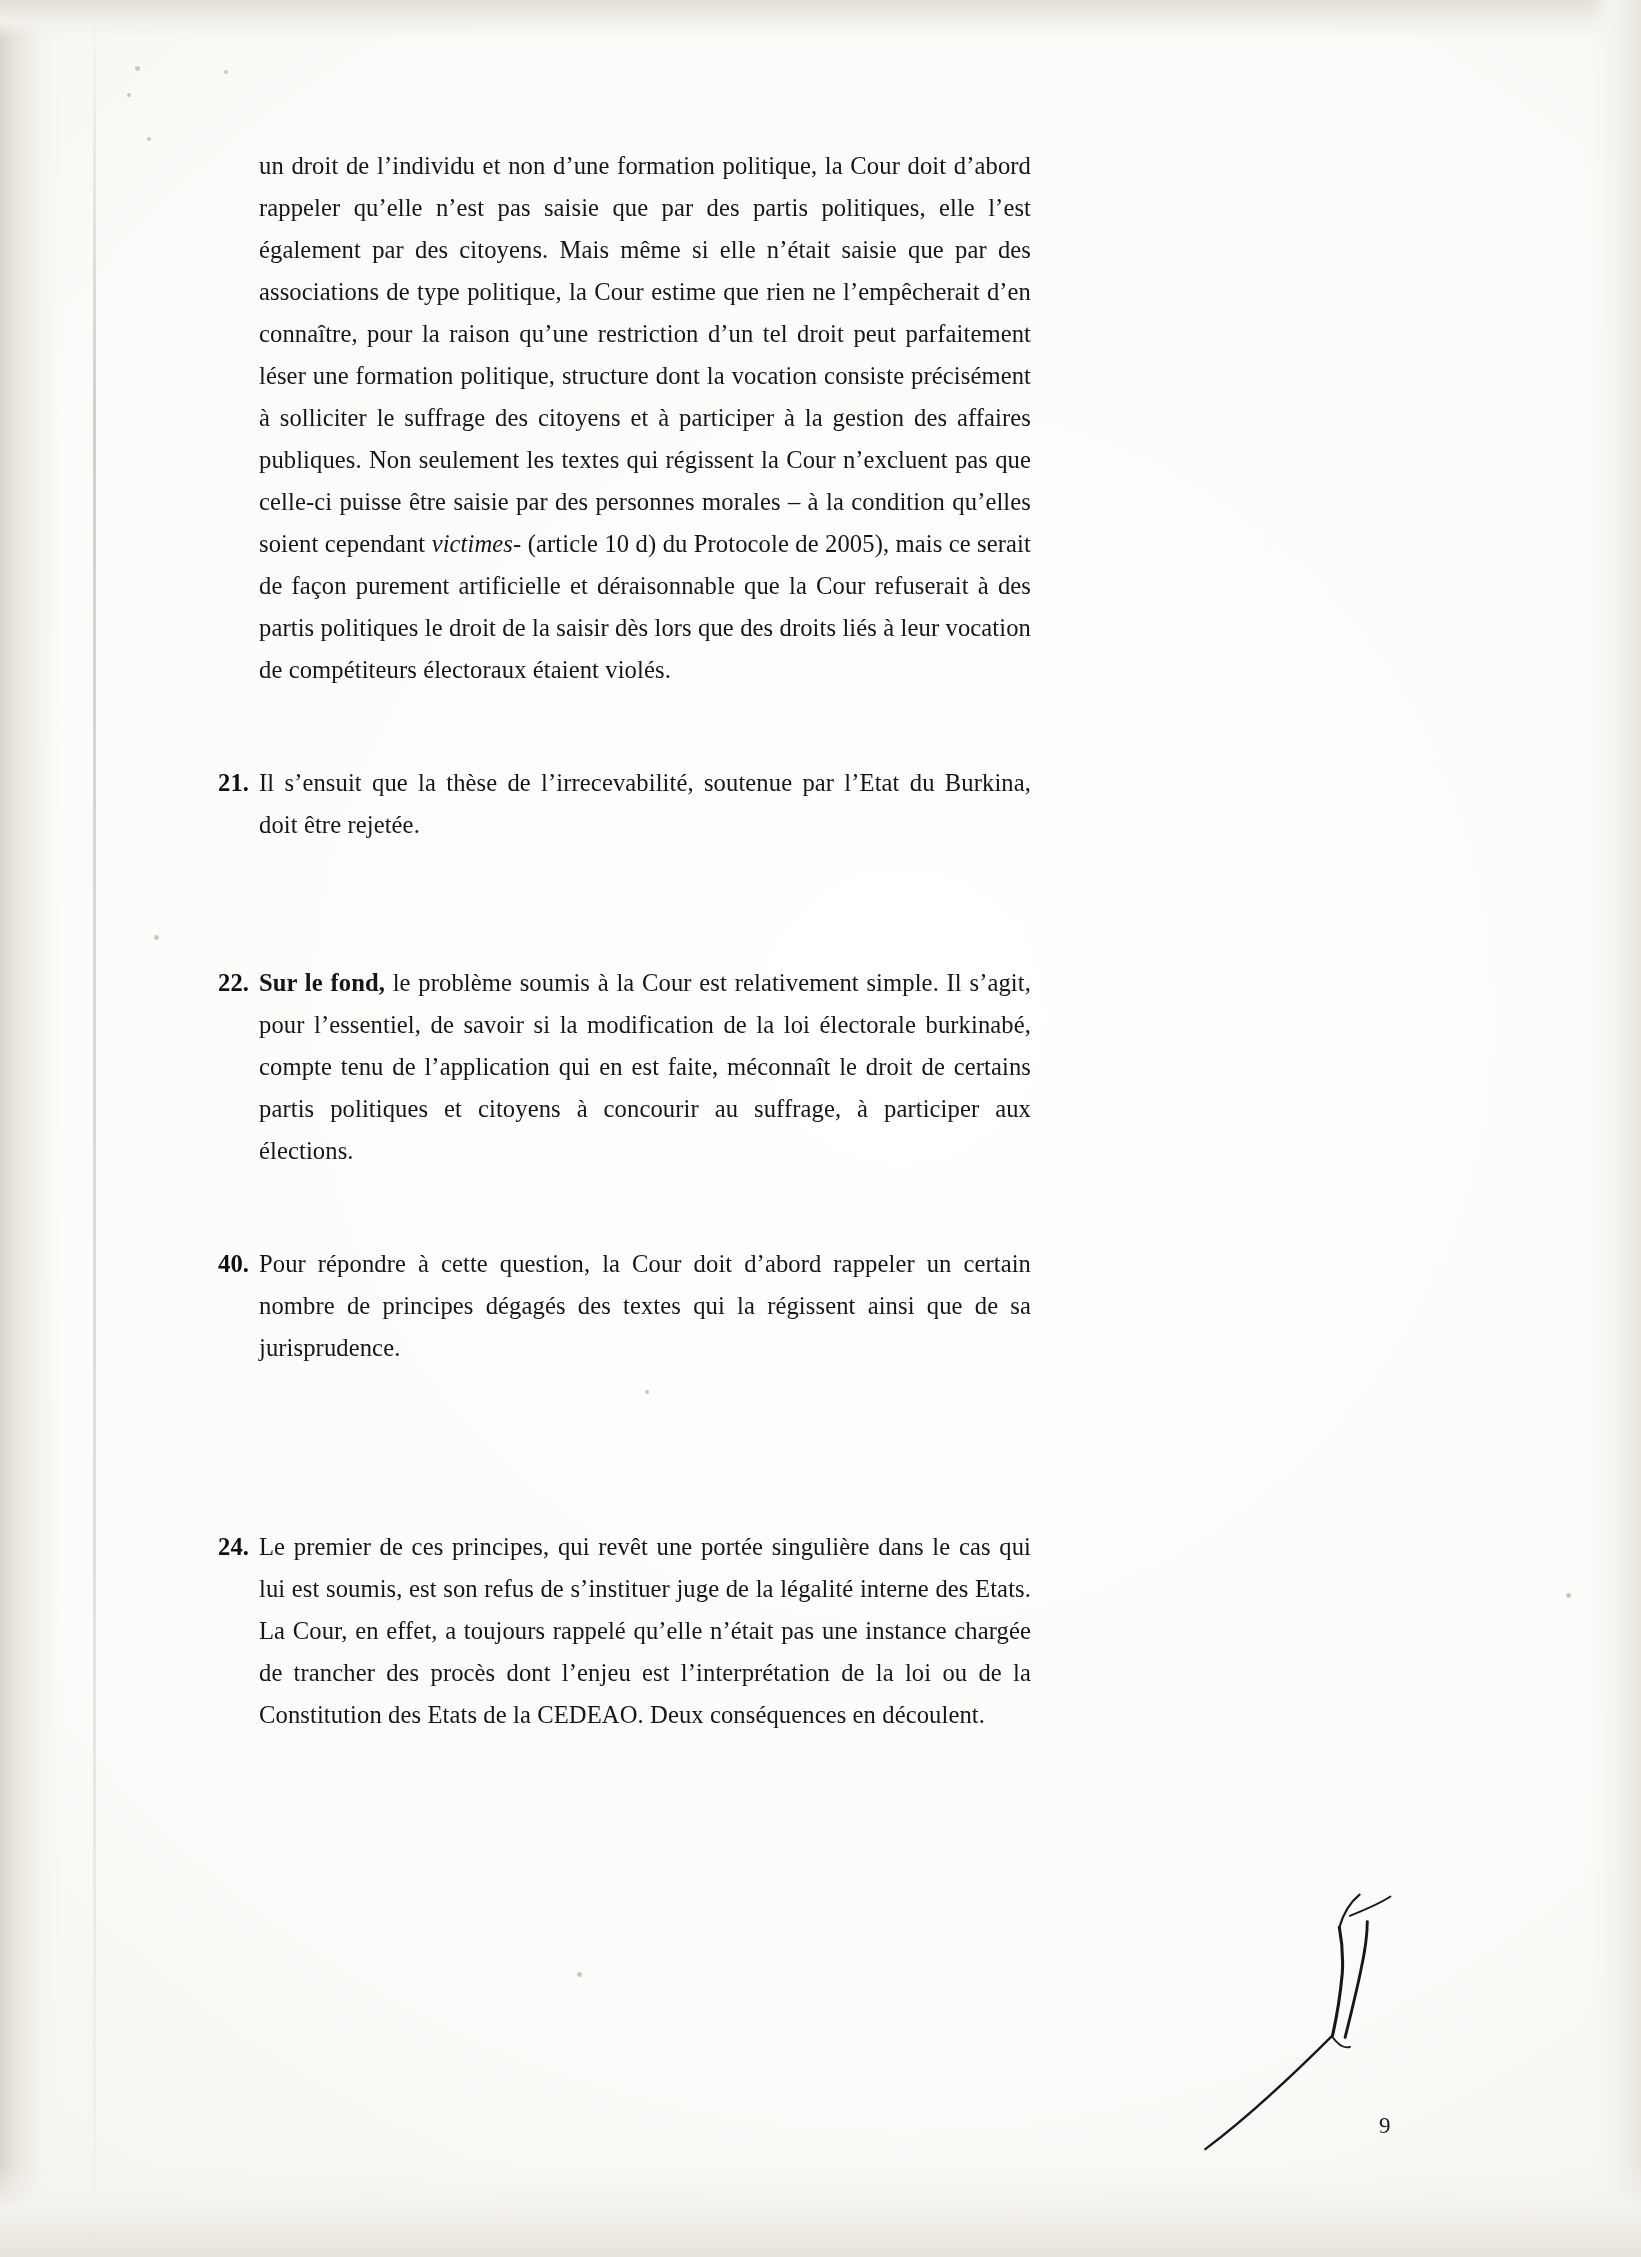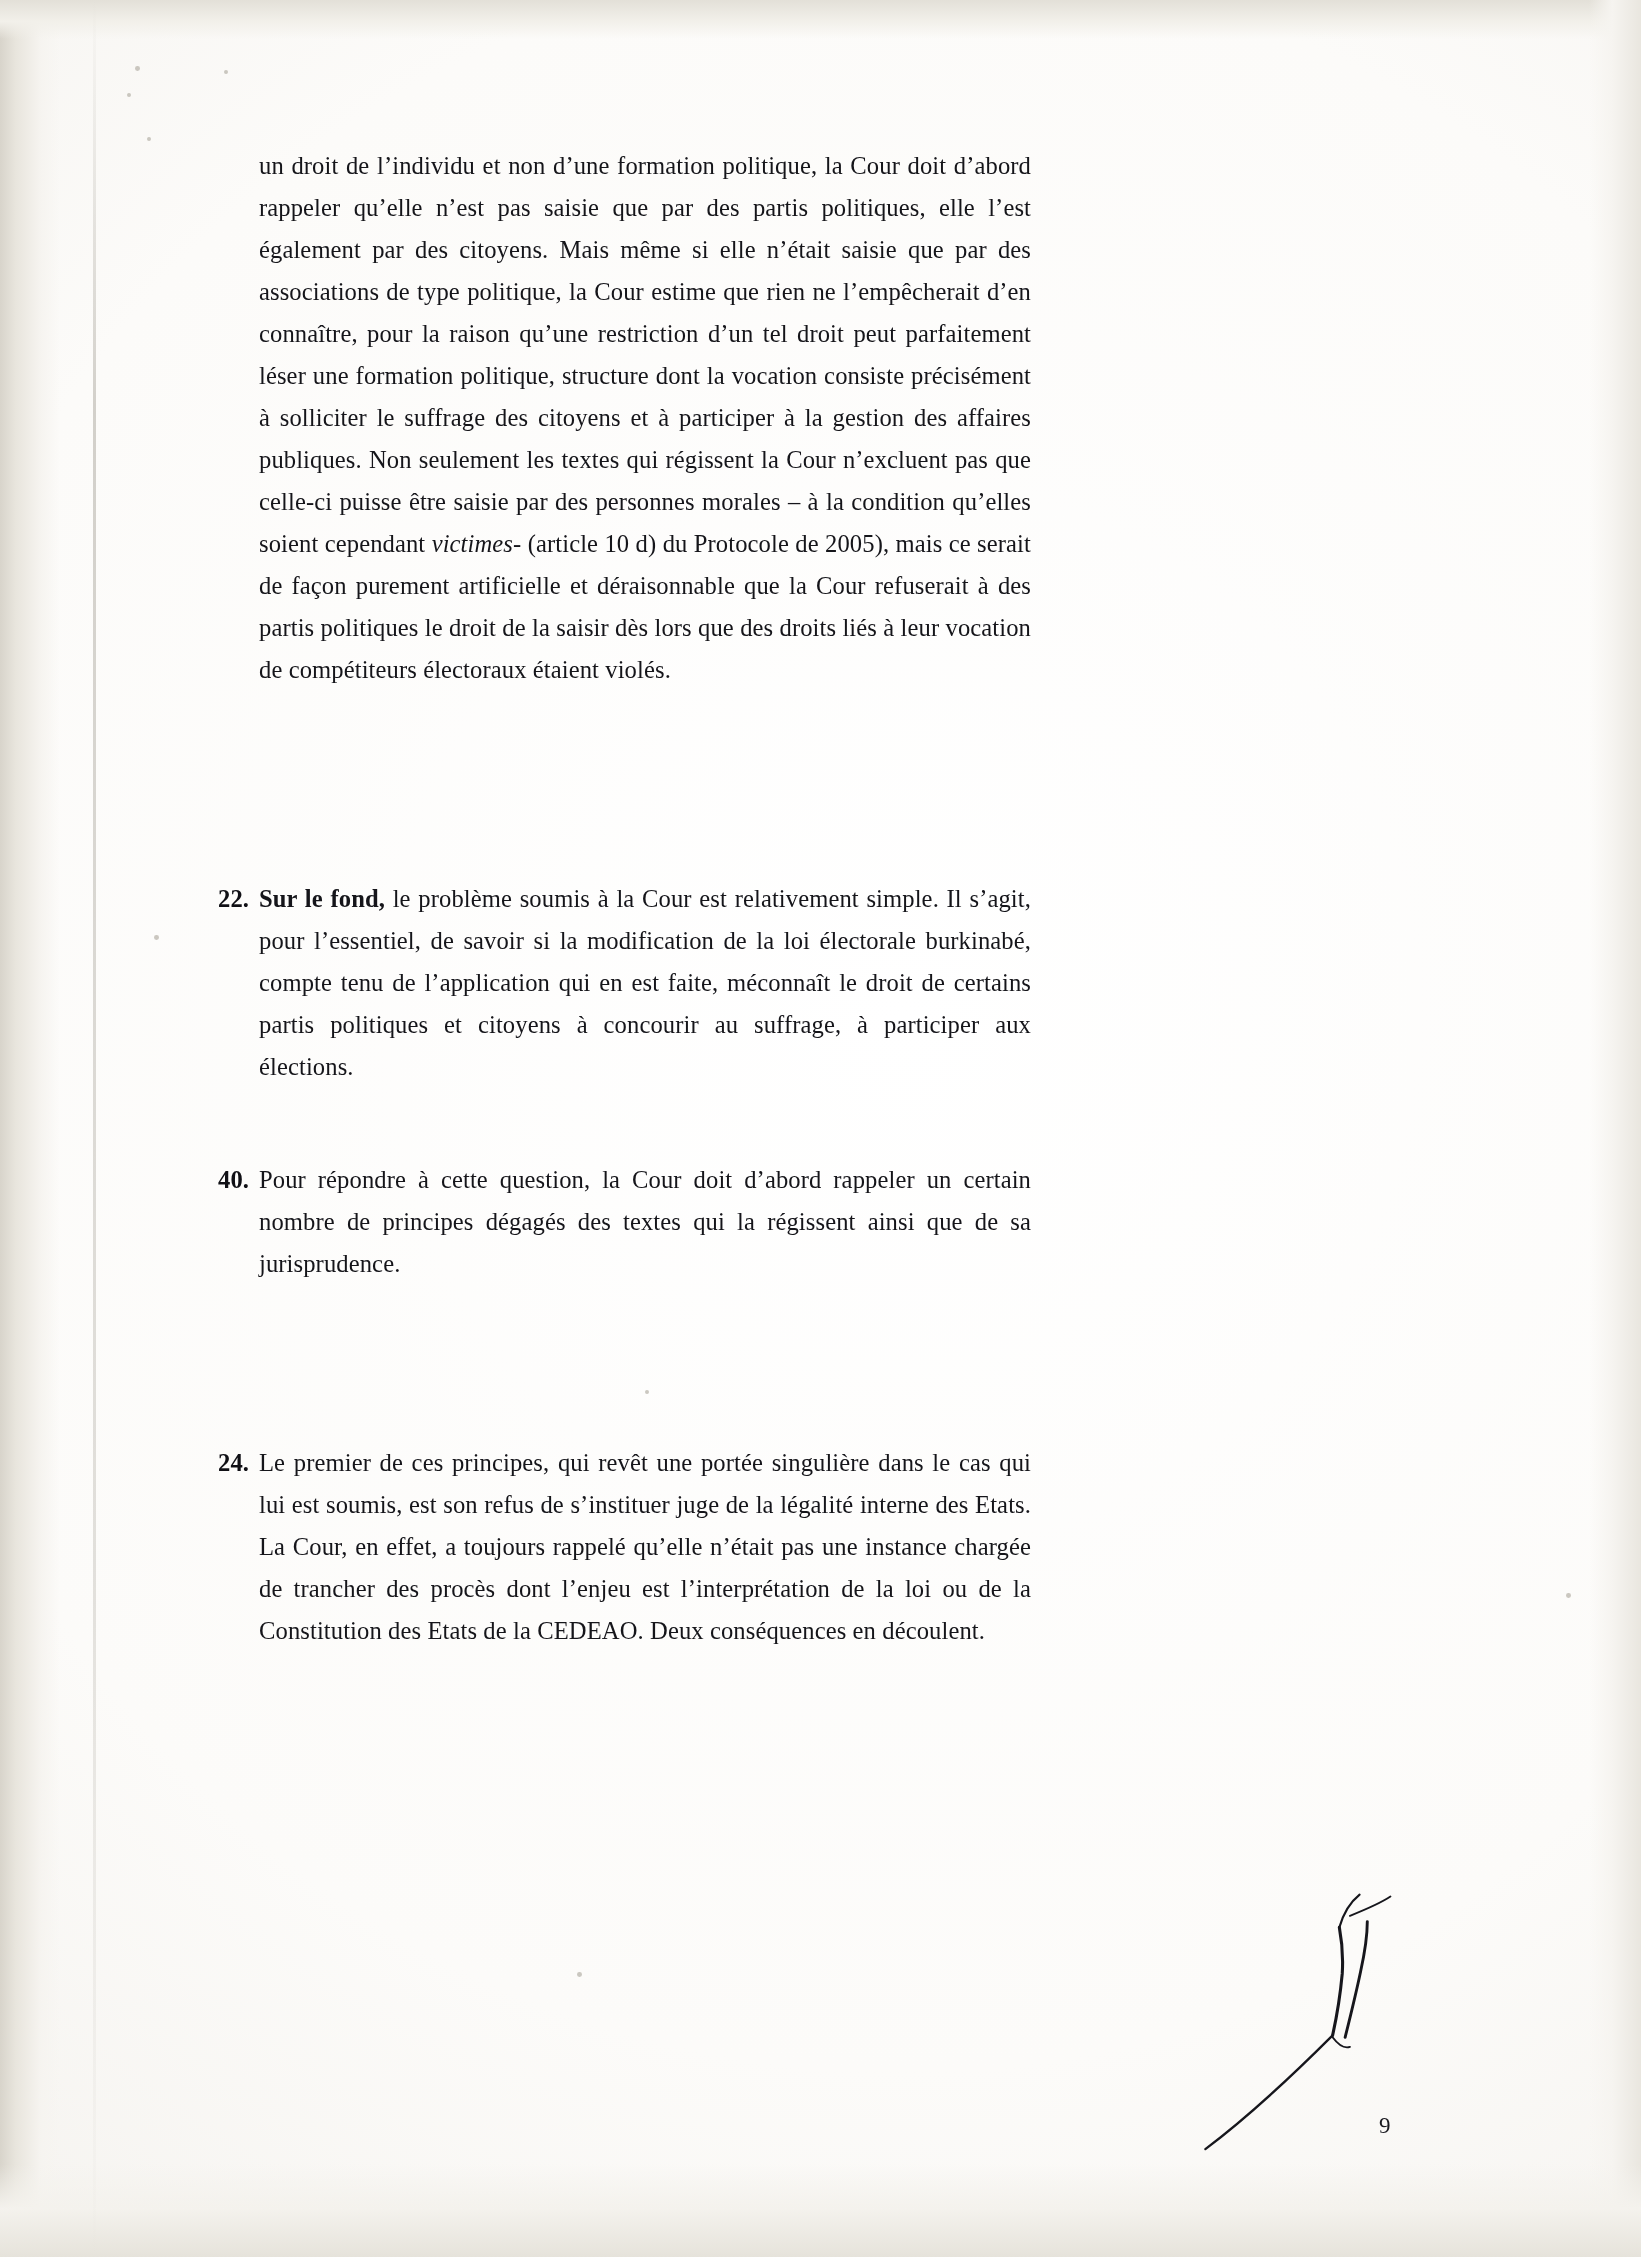--- a/index.html
+++ b/index.html
@@ -140,20 +140,21 @@
   <div class="speck" style="left:645px;top:1390px;width:3.9px;height:3.9px;"></div>
   <div class="speck" style="left:577px;top:1972px;width:4.8px;height:4.8px;"></div>
   <div class="speck" style="left:874px;top:210px;width:3.9px;height:3.9px;"></div>
 
   <div class="content">
 
     <p class="para lead-para"><span>un droit de l’individu et non d’une formation politique, la Cour doit d’abord rappeler qu’elle n’est pas saisie que par des partis politiques, elle l’est également par des citoyens. Mais même si elle n’était saisie que par des associations de type politique, la Cour estime que rien ne l’empêcherait d’en connaître, pour la raison qu’une restriction d’un tel droit peut parfaitement léser une formation politique, structure dont la vocation consiste précisément à solliciter le suffrage des citoyens et à participer à la gestion des affaires publiques. Non seulement les textes qui régissent la Cour n’excluent pas que celle-ci puisse être saisie par des personnes morales – à la condition qu’elles soient cependant </span><i class="ital">victimes</i><span>- (article 10 d) du Protocole de 2005), mais ce serait de façon purement artificielle et déraisonnable que la Cour refuserait à des partis politiques le droit de la saisir dès lors que des droits liés à leur vocation de compétiteurs électoraux étaient violés.</span></p>
 
     <div class="gap-md"></div>
 
+    <p class="para numbered"><span class="num">21.</span><span>Il s’ensuit que la thèse de l’irrecevabilité, soutenue par l’Etat du Burkina, doit être rejetée.</span></p>
 
     <div class="gap-xl"></div>
 
     <p class="para numbered"><span class="num">22.</span><b class="strong">Sur le fond,</b><span> le problème soumis à la Cour est relativement simple. Il s’agit, pour l’essentiel, de savoir si la modification de la loi électorale burkinabé, compte tenu de l’application qui en est faite, méconnaît le droit de certains partis politiques et   citoyens à concourir au suffrage, à participer aux élections.</span></p>
 
     <div class="gap-md"></div>
 
     <p class="para numbered"><span class="num">40.</span><span>Pour répondre à cette question, la Cour doit d’abord rappeler un certain nombre de principes dégagés des textes qui la régissent ainsi que de sa jurisprudence.</span></p>
 
     <div class="gap-xl"></div>

